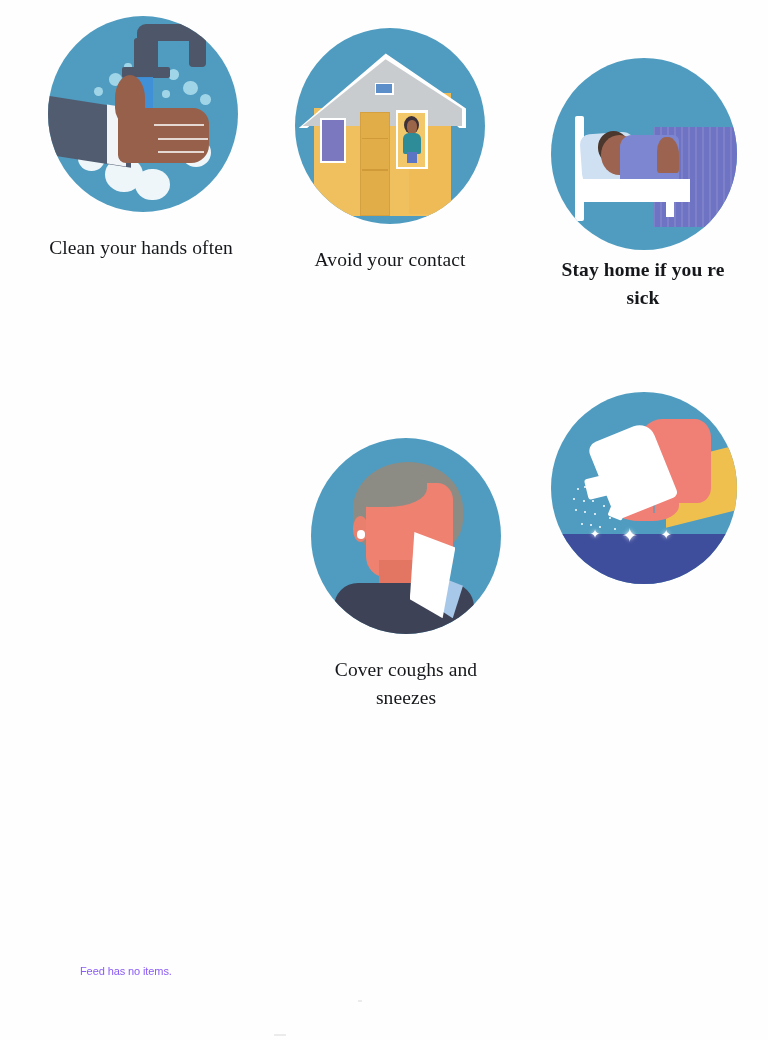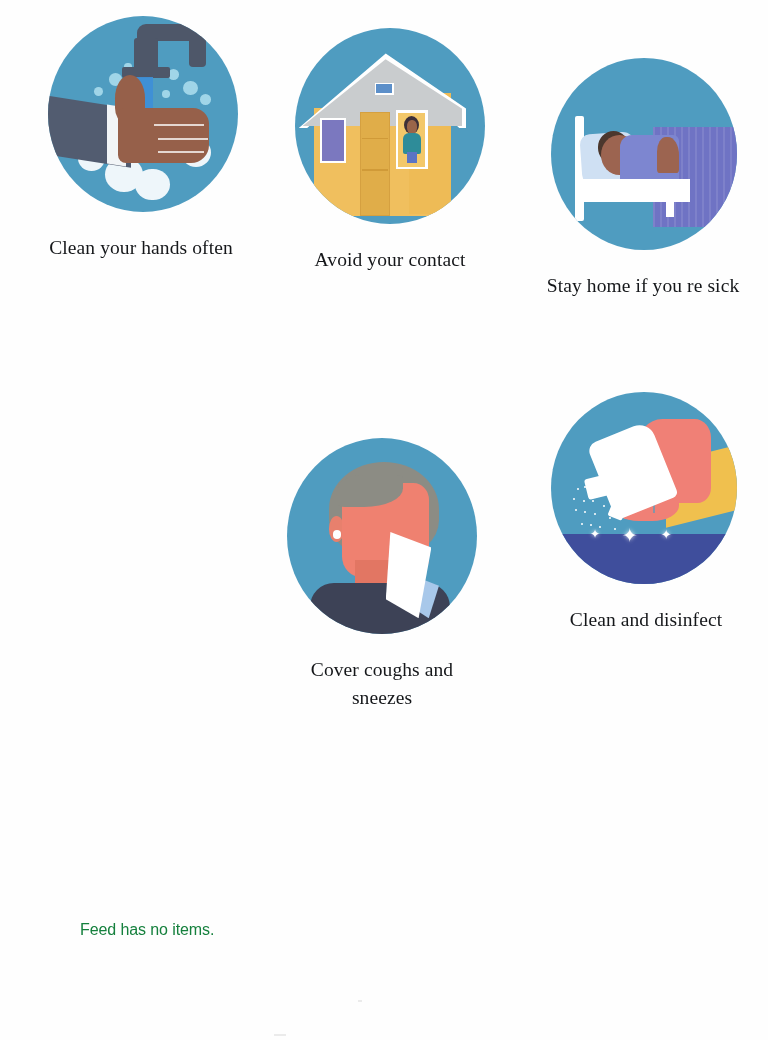--- a/index.html
+++ b/index.html
@@ -499,23 +499,24 @@
     color: #ffffff;
     font-family: "DejaVu Sans", sans-serif;
     line-height: 1;
     text-shadow: 0 0 4px rgba(255,255,255,.85);
   }
 
   
   .feed-status {
     position: absolute;
     font-family: "Liberation Sans", "DejaVu Sans", sans-serif;
-    font-size: 16px;
-    color: #15803d;
+    font-size: 11px;
+    color: #8b5cf6;
     letter-spacing: -0.1px;
+    margin-top: 44px;
   }
 
   .scan-noise {
     position: absolute;
     background: #d8d8d8;
     opacity: .5;
   }
 </style>
 </head>
 <body>
@@ -589,25 +590,25 @@
       </div>
       <div class="bed-head"></div>
       <div class="bed-pillow"></div>
       <div class="bed-hair"></div>
       <div class="bed-head-circle"></div>
       <div class="bed-body"></div>
       <div class="bed-arm"></div>
       <div class="bed-mattress"></div>
       <div class="bed-frame-foot"></div>
     </div>
-    <div class="caption" style="margin-top:22px; width:200px; margin-left:-8px;">Stay home if you  re sick</div>
+    <div class="caption" style="margin-top:6px; width:200px; margin-left:-8px;font-weight:bold;">Stay home if you  re sick</div>
   </div>
 
 
-  <div class="tip" style="left:287px; top:438px; width:190px;">
+  <div class="tip" style="left:311px; top:438px; width:190px;">
     <div class="circle" style="width:190px; height:196px;">
       <div class="cc-hair"></div>
       <div class="cc-ear"></div>
       <div class="cc-face"></div>
       <div class="cc-hair-fringe"></div>
       <div class="cc-earring"></div>
       <div class="cc-neck"></div>
       <div class="cc-shirt"></div>
       <div class="cc-tissue-fold"></div>
       <div class="cc-tissue"></div>
@@ -642,21 +643,20 @@
       <div class="di-finger-gap" style="left:44%; top:50%; height:13%;"></div>
       <div class="di-finger-gap" style="left:55%; top:50%; height:13%;"></div>
       <div class="di-bottle"></div>
       <div class="di-nozzle"></div>
       <div class="di-trigger"></div>
 
       <div class="di-star" style="left:21%; top:71%; font-size:12px;">✦</div>
       <div class="di-star" style="left:38%; top:70%; font-size:19px;">✦</div>
       <div class="di-star" style="left:59%; top:71%; font-size:13px;">✦</div>
     </div>
-    <div class="caption" style="margin-top:22px; width:210px; margin-left:-10px;">Clean and disinfect</div>
   </div>
 
   <div class="feed-status" style="left:80px; top:921px;">Feed has no items.</div>
 
   <div class="scan-noise" style="left:358px; top:1000px; width:4px; height:2px;"></div>
   <div class="scan-noise" style="left:274px; top:1034px; width:12px; height:2px;"></div>
 
 </div>
 
 </body></html>

